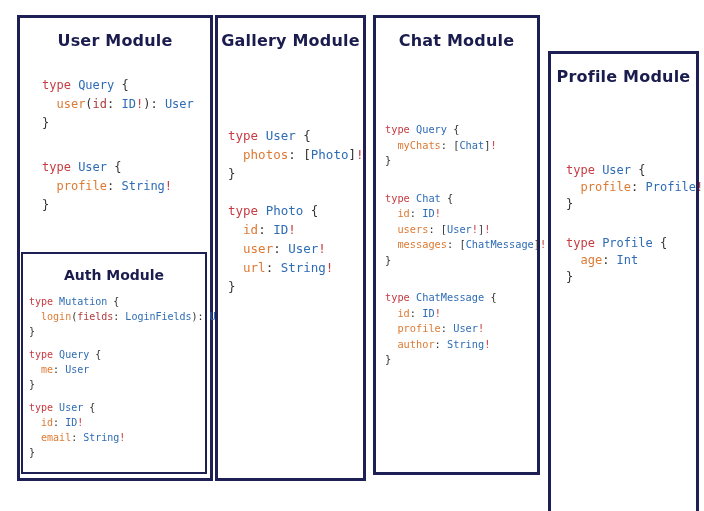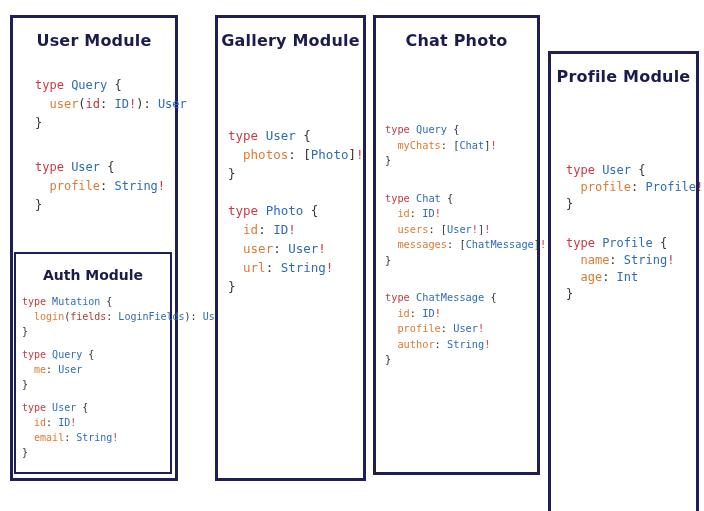--- a/index.html
+++ b/index.html
@@ -14,21 +14,21 @@
   }
   html,body{margin:0;padding:0;background:#ffffff;}
   .board{
     position:relative;width:704px;height:511px;background:#ffffff;overflow:hidden;
     font-family:"DejaVu Sans",sans-serif;
   }
   .panel{
     position:absolute;box-sizing:border-box;background:#ffffff;
     border:3px solid var(--panel-border-navy);
   }
-  .p1{left:10px;top:15px;width:168px;height:466px;}
+  .p1{left:17px;top:15px;width:196px;height:466px;}
   .p2{left:215px;top:15px;width:151px;height:466px;}
   .p3{left:373px;top:15px;width:167px;height:460px;}
   .p4{left:548px;top:15px;width:151px;height:475px;margin-top:36px;}
   .panel-title{
     font-family:"DejaVu Sans",sans-serif;font-weight:bold;
     text-align:center;color:var(--title-navy);
     font-size:16px;line-height:20px;margin:13px 2px 0 2px;letter-spacing:.2px;
   }
   .subpanel{
     position:absolute;left:1px;right:3px;top:234px;bottom:4px;
@@ -113,21 +113,21 @@
           <div class="code-line"><span class="tok-k">type </span><span class="tok-t">Photo </span><span class="tok-p">{</span></div>
           <div class="code-line"><span class="tok-p">  </span><span class="tok-f">id</span><span class="tok-p">: </span><span class="tok-t">ID</span><span class="tok-b">!</span></div>
           <div class="code-line"><span class="tok-p">  </span><span class="tok-f">user</span><span class="tok-p">: </span><span class="tok-t">User</span><span class="tok-b">!</span></div>
           <div class="code-line"><span class="tok-p">  </span><span class="tok-f">url</span><span class="tok-p">: </span><span class="tok-t">String</span><span class="tok-b">!</span></div>
           <div class="code-line"><span class="tok-p">}</span></div>
         </div>
       </div>
   </section>
 
   <section class="panel p3">
-    <h2 class="panel-title">Chat Photo</h2>
+    <h2 class="panel-title">Chat Module</h2>
     <div class="code p3-code">
         <div class="code-block">
           <div class="code-line"><span class="tok-k">type </span><span class="tok-t">Query </span><span class="tok-p">{</span></div>
           <div class="code-line"><span class="tok-p">  </span><span class="tok-f">myChats</span><span class="tok-p">: </span><span class="tok-p">[</span><span class="tok-t">Chat</span><span class="tok-p">]</span><span class="tok-b">!</span></div>
           <div class="code-line"><span class="tok-p">}</span></div>
         </div>
         <div class="code-block">
           <div class="code-line"><span class="tok-k">type </span><span class="tok-t">Chat </span><span class="tok-p">{</span></div>
           <div class="code-line"><span class="tok-p">  </span><span class="tok-f">id</span><span class="tok-p">: </span><span class="tok-t">ID</span><span class="tok-b">!</span></div>
           <div class="code-line"><span class="tok-p">  </span><span class="tok-f">users</span><span class="tok-p">: </span><span class="tok-p">[</span><span class="tok-t">User</span><span class="tok-b">!</span><span class="tok-p">]</span><span class="tok-b">!</span></div>
@@ -147,20 +147,19 @@
   <section class="panel p4">
     <h2 class="panel-title">Profile Module</h2>
     <div class="code p4-code">
         <div class="code-block">
           <div class="code-line"><span class="tok-k">type </span><span class="tok-t">User </span><span class="tok-p">{</span></div>
           <div class="code-line"><span class="tok-p">  </span><span class="tok-f">profile</span><span class="tok-p">: </span><span class="tok-t">Profile</span><span class="tok-b">!</span></div>
           <div class="code-line"><span class="tok-p">}</span></div>
         </div>
         <div class="code-block">
           <div class="code-line"><span class="tok-k">type </span><span class="tok-t">Profile </span><span class="tok-p">{</span></div>
-          <div class="code-line"><span class="tok-p">  </span><span class="tok-f">name</span><span class="tok-p">: </span><span class="tok-t">String</span><span class="tok-b">!</span></div>
           <div class="code-line"><span class="tok-p">  </span><span class="tok-f">age</span><span class="tok-p">: </span><span class="tok-t">Int</span></div>
           <div class="code-line"><span class="tok-p">}</span></div>
         </div>
       </div>
   </section>
 
 </div>
 
 </body></html>

